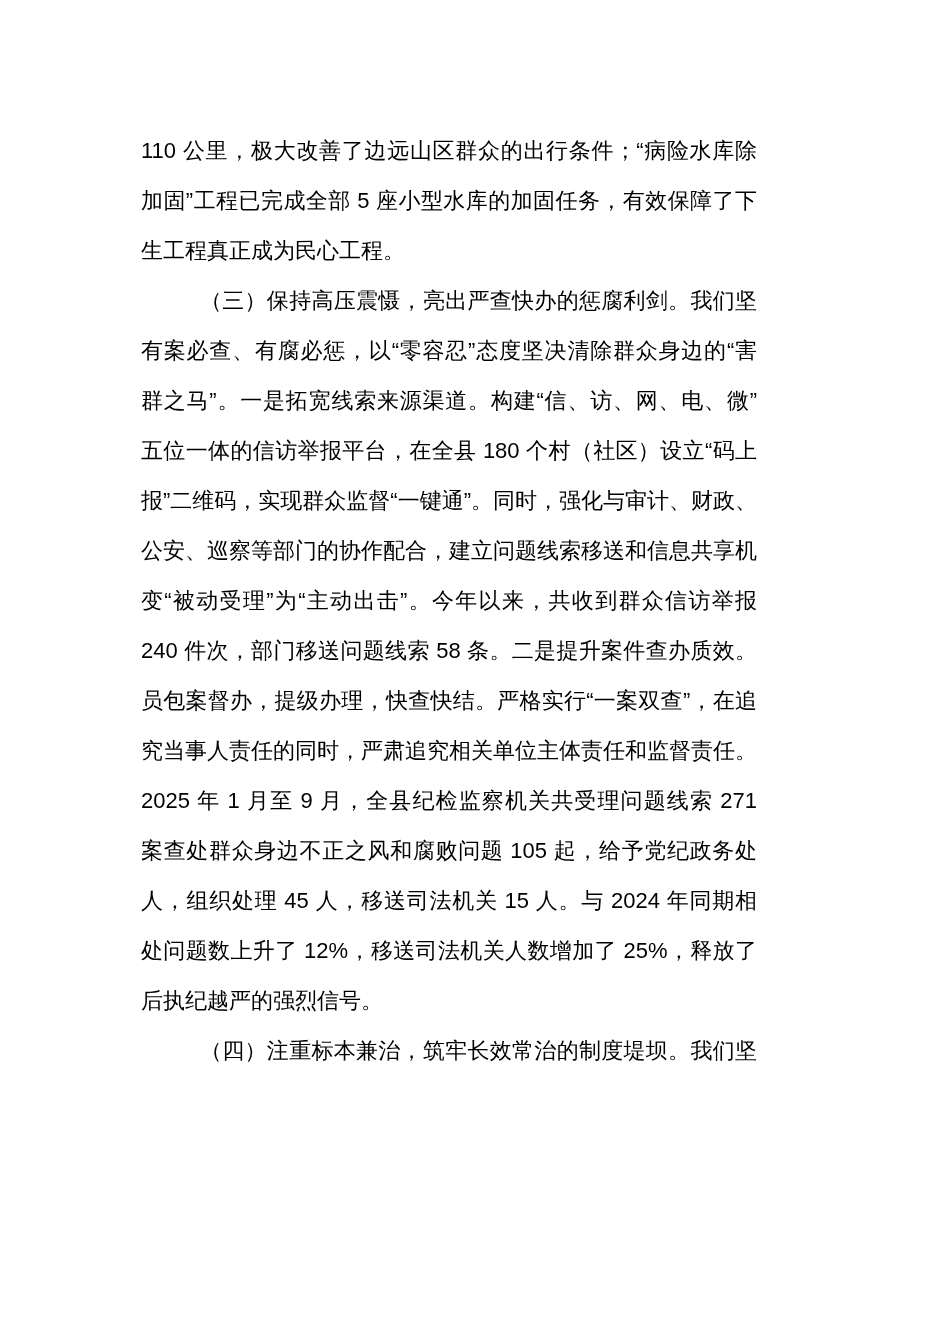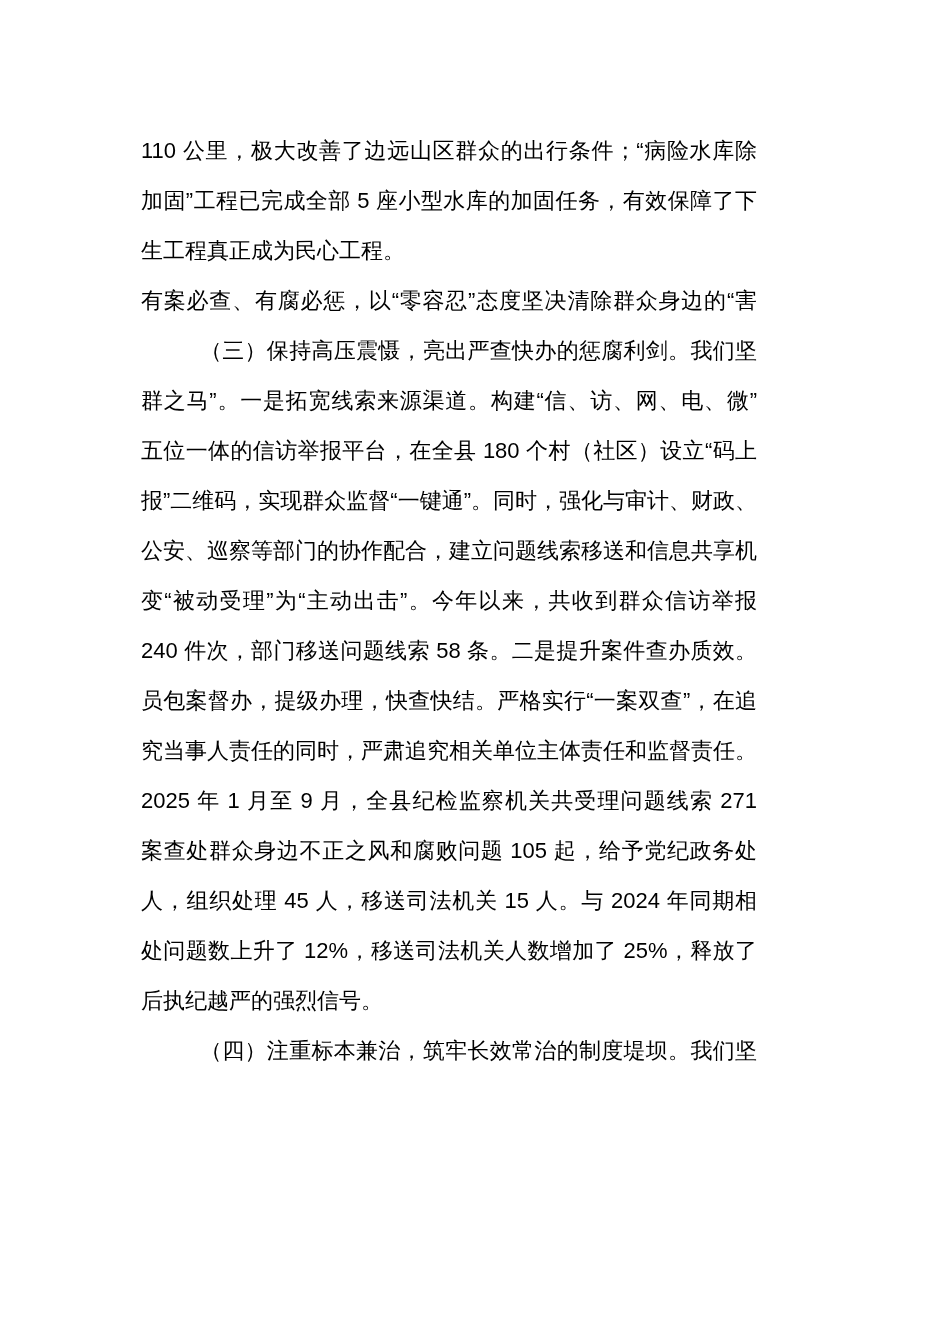--- a/index.html
+++ b/index.html
@@ -46,22 +46,22 @@
 <body>
 
 <div class="page">
   <div id="doc-body">
       <div class="paragraph">
         <div class="line">110 公里，极大改善了边远山区群众的出行条件；“病险水库除险</div>
         <div class="line">加固”工程已完成全部 5 座小型水库的加固任务，有效保障了下游</div>
         <div class="line left-last">生工程真正成为民心工程。</div>
       </div>
       <div class="paragraph">
+        <div class="line first-line">（三）保持高压震慑，亮出严查快办的惩腐利剑。我们坚持</div>
         <div class="line">有案必查、有腐必惩，以“零容忍”态度坚决清除群众身边的“害</div>
-        <div class="line first-line">（三）保持高压震慑，亮出严查快办的惩腐利剑。我们坚持</div>
         <div class="line">群之马”。一是拓宽线索来源渠道。构建“信、访、网、电、微”</div>
         <div class="line">五位一体的信访举报平台，在全县 180 个村（社区）设立“码上举</div>
         <div class="line">报”二维码，实现群众监督“一键通”。同时，强化与审计、财政、</div>
         <div class="line">公安、巡察等部门的协作配合，建立问题线索移送和信息共享机制，</div>
         <div class="line">变“被动受理”为“主动出击”。今年以来，共收到群众信访举报</div>
         <div class="line">240 件次，部门移送问题线索 58 条。二是提升案件查办质效。对群</div>
         <div class="line">员包案督办，提级办理，快查快结。严格实行“一案双查”，在追</div>
         <div class="line">究当事人责任的同时，严肃追究相关单位主体责任和监督责任。</div>
         <div class="line">2025 年 1 月至 9 月，全县纪检监察机关共受理问题线索 271 件，立</div>
         <div class="line">案查处群众身边不正之风和腐败问题 105 起，给予党纪政务处分 84</div>

